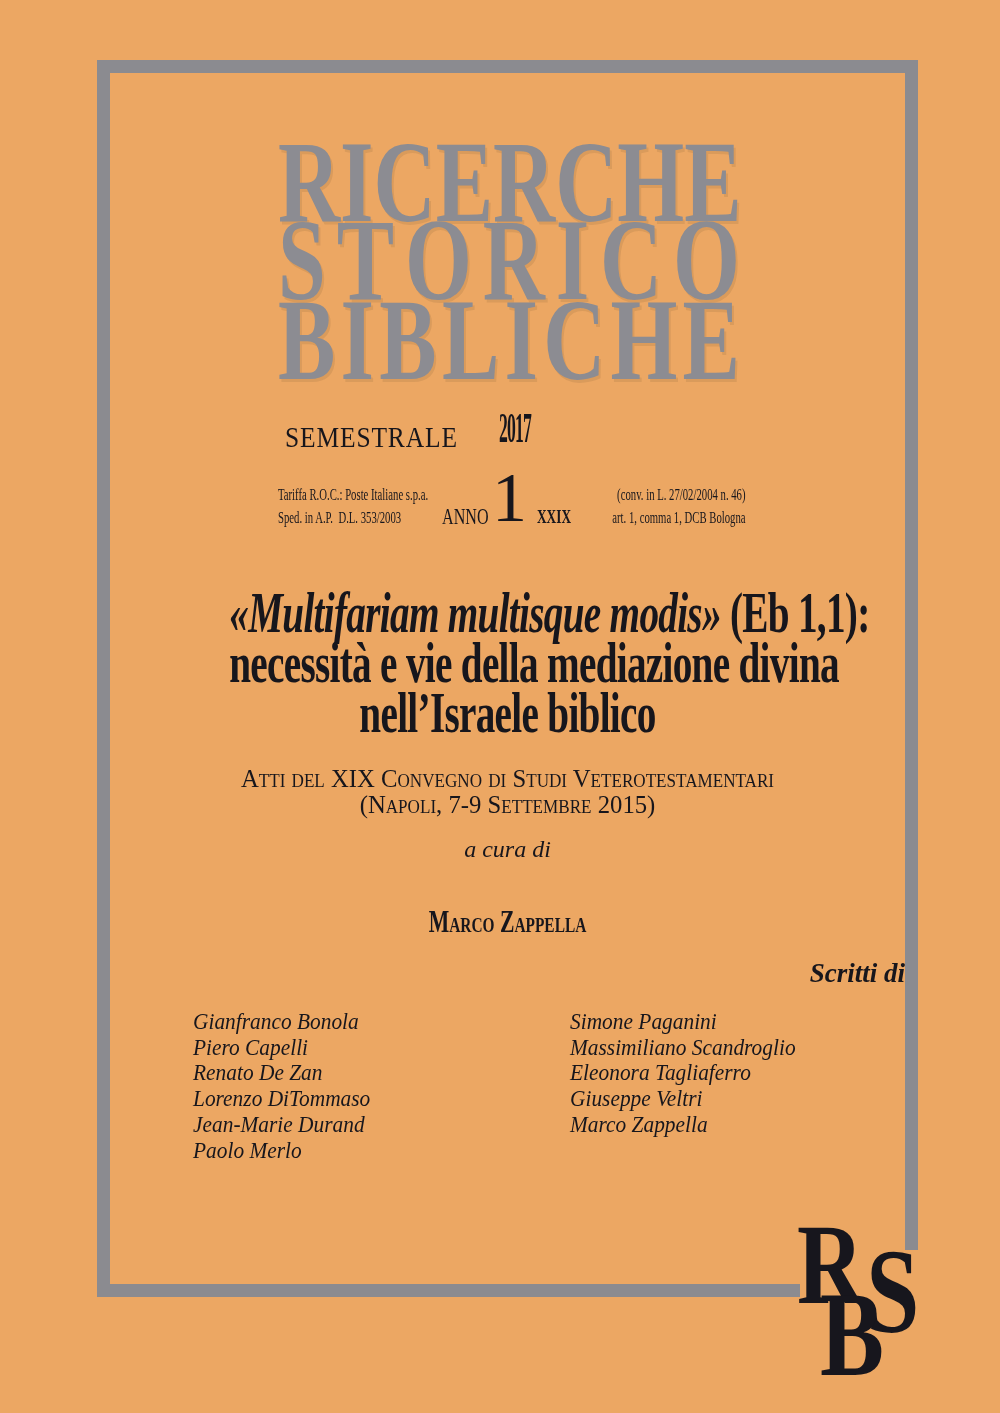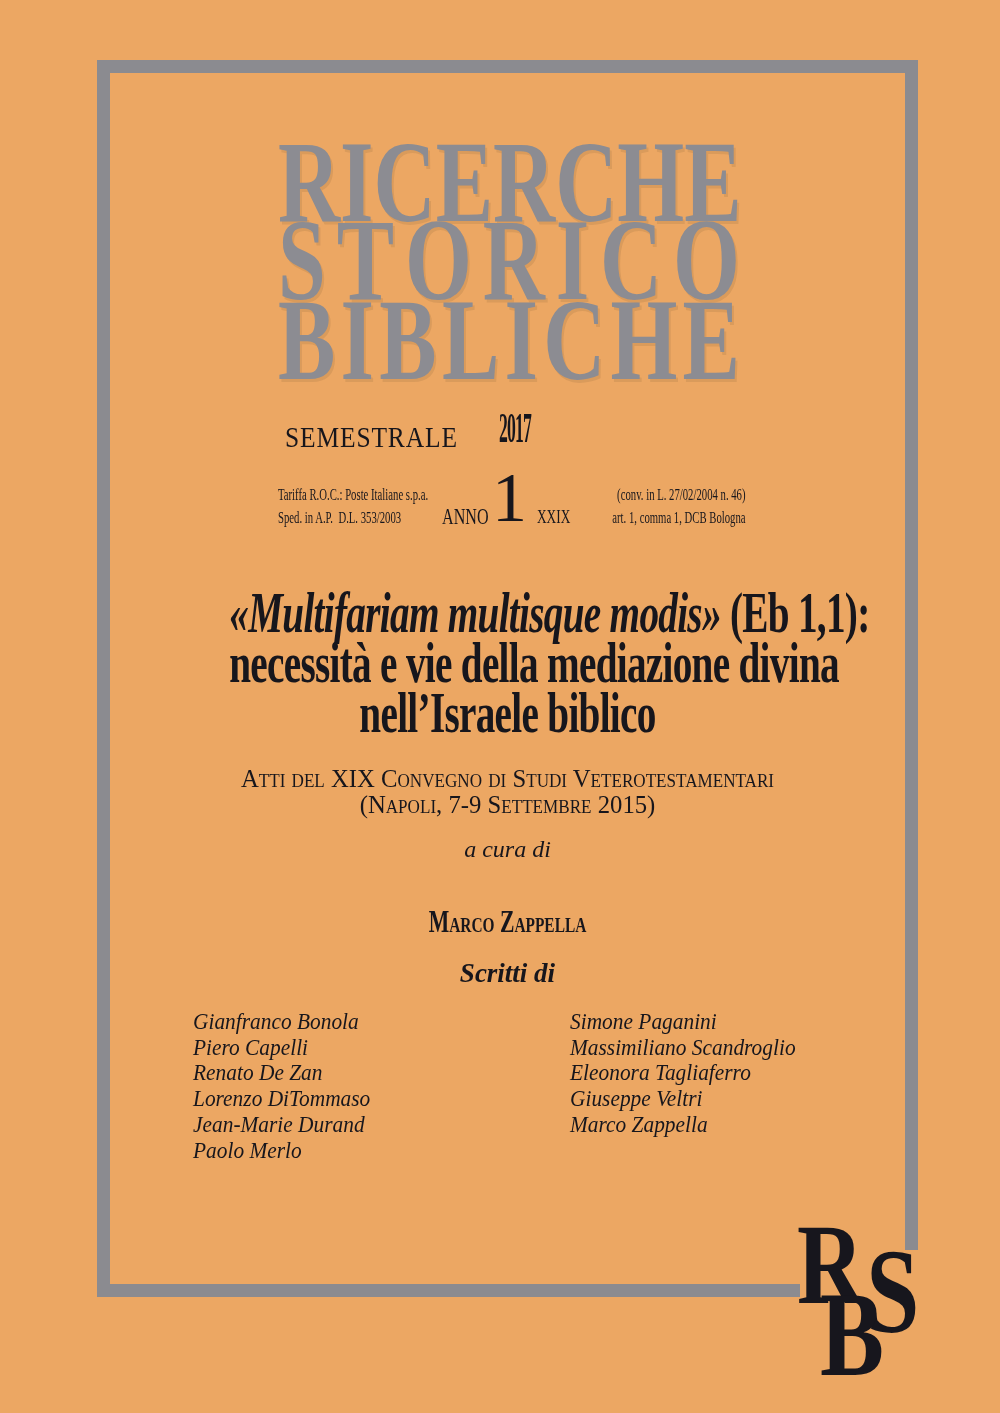--- a/index.html
+++ b/index.html
@@ -32,39 +32,39 @@
   .year{position:absolute;left:487px;top:397px;font-size:42px;line-height:63px;font-weight:bold;margin-left:12px;}
   .year>span{display:inline-block;transform:scaleX(.42);transform-origin:left top;letter-spacing:-2px;}
 
   
   .imprint{font-size:17px;line-height:23px;white-space:pre;position:absolute;top:483px;}
   .imp-left{left:278px;transform:scaleX(.63);transform-origin:left top;text-align:left;}
   .imp-right{right:254px;transform:scaleX(.63);transform-origin:right top;text-align:right;}
   .anno{position:absolute;left:442px;top:507px;font-size:23px;line-height:19px;}
   .anno>span,.volume>span{display:inline-block;transform:scaleX(.7);transform-origin:left top;}
   .issue-no{position:absolute;left:492px;top:463px;font-size:70px;line-height:70px;}
-  .volume{position:absolute;left:537px;top:507px;font-size:19px;line-height:19px;}
+  .volume{position:absolute;left:537px;top:507px;font-size:19px;line-height:19px;font-weight:bold;}
 
   
   .title-line{position:absolute;left:110px;width:795px;height:50px;text-align:center;white-space:nowrap;
               font-weight:bold;font-size:56px;line-height:50px;letter-spacing:-1px;color:var(--text_dark);
               transform:scaleX(.7);transform-origin:center top;}
   .t1{top:588px}.t2{top:638px}.t3{top:688px}
   .it{font-style:italic;}
 
   
   .subtitle{position:absolute;left:110px;top:766px;width:795px;text-align:center;
             font-variant:small-caps;font-size:26px;line-height:25.5px;white-space:nowrap;
             transform:scaleX(.95);transform-origin:center top;}
 
   
   .curated{position:absolute;left:110px;top:836px;width:795px;text-align:center;font-style:italic;font-size:24px;line-height:26px;}
   .editor-name{position:absolute;left:110px;top:906px;width:795px;text-align:center;font-variant:small-caps;
                font-weight:bold;font-size:31px;line-height:31px;transform:scaleX(.7);transform-origin:center top;}
-  .scritti{position:absolute;left:110px;top:960px;width:795px;text-align:center;font-weight:bold;font-style:italic;font-size:27px;line-height:27px;}
+  .scritti{position:absolute;left:110px;top:960px;width:795px;text-align:right;font-weight:bold;font-style:italic;font-size:27px;line-height:27px;}
 
   
   .contrib{position:absolute;top:1009px;font-style:italic;font-size:23px;line-height:25.7px;white-space:nowrap;
            transform:scaleX(.93);transform-origin:left top;}
   .contrib-left{left:193px}.contrib-right{left:570px}
 
   
   .logo-letter{position:absolute;font-weight:bold;line-height:1;color:var(--logo_dark);
                transform:scaleX(.8);transform-origin:left top;}
   .logo-r{left:797px;top:1207px;font-size:115px;}

